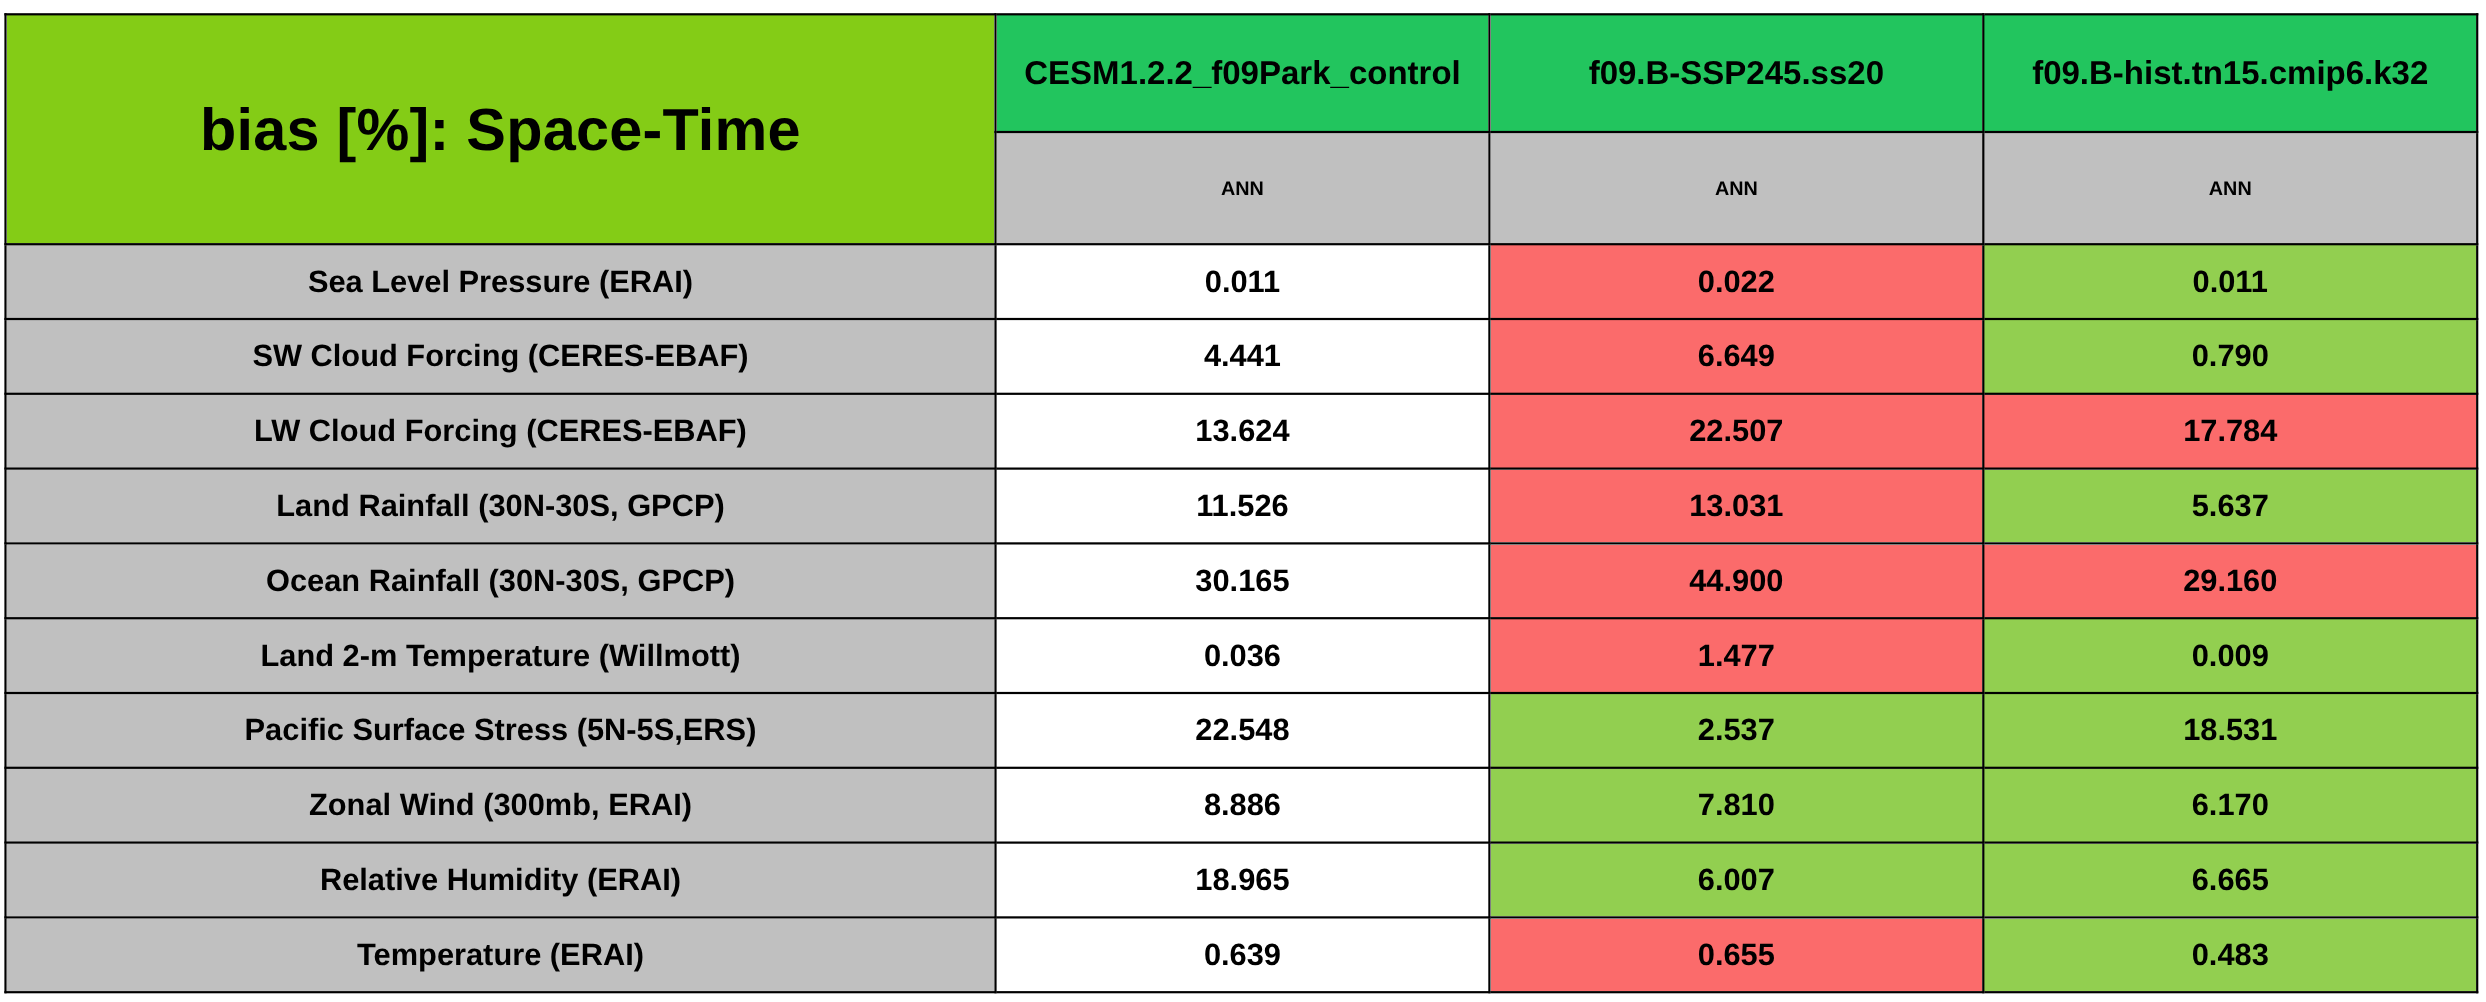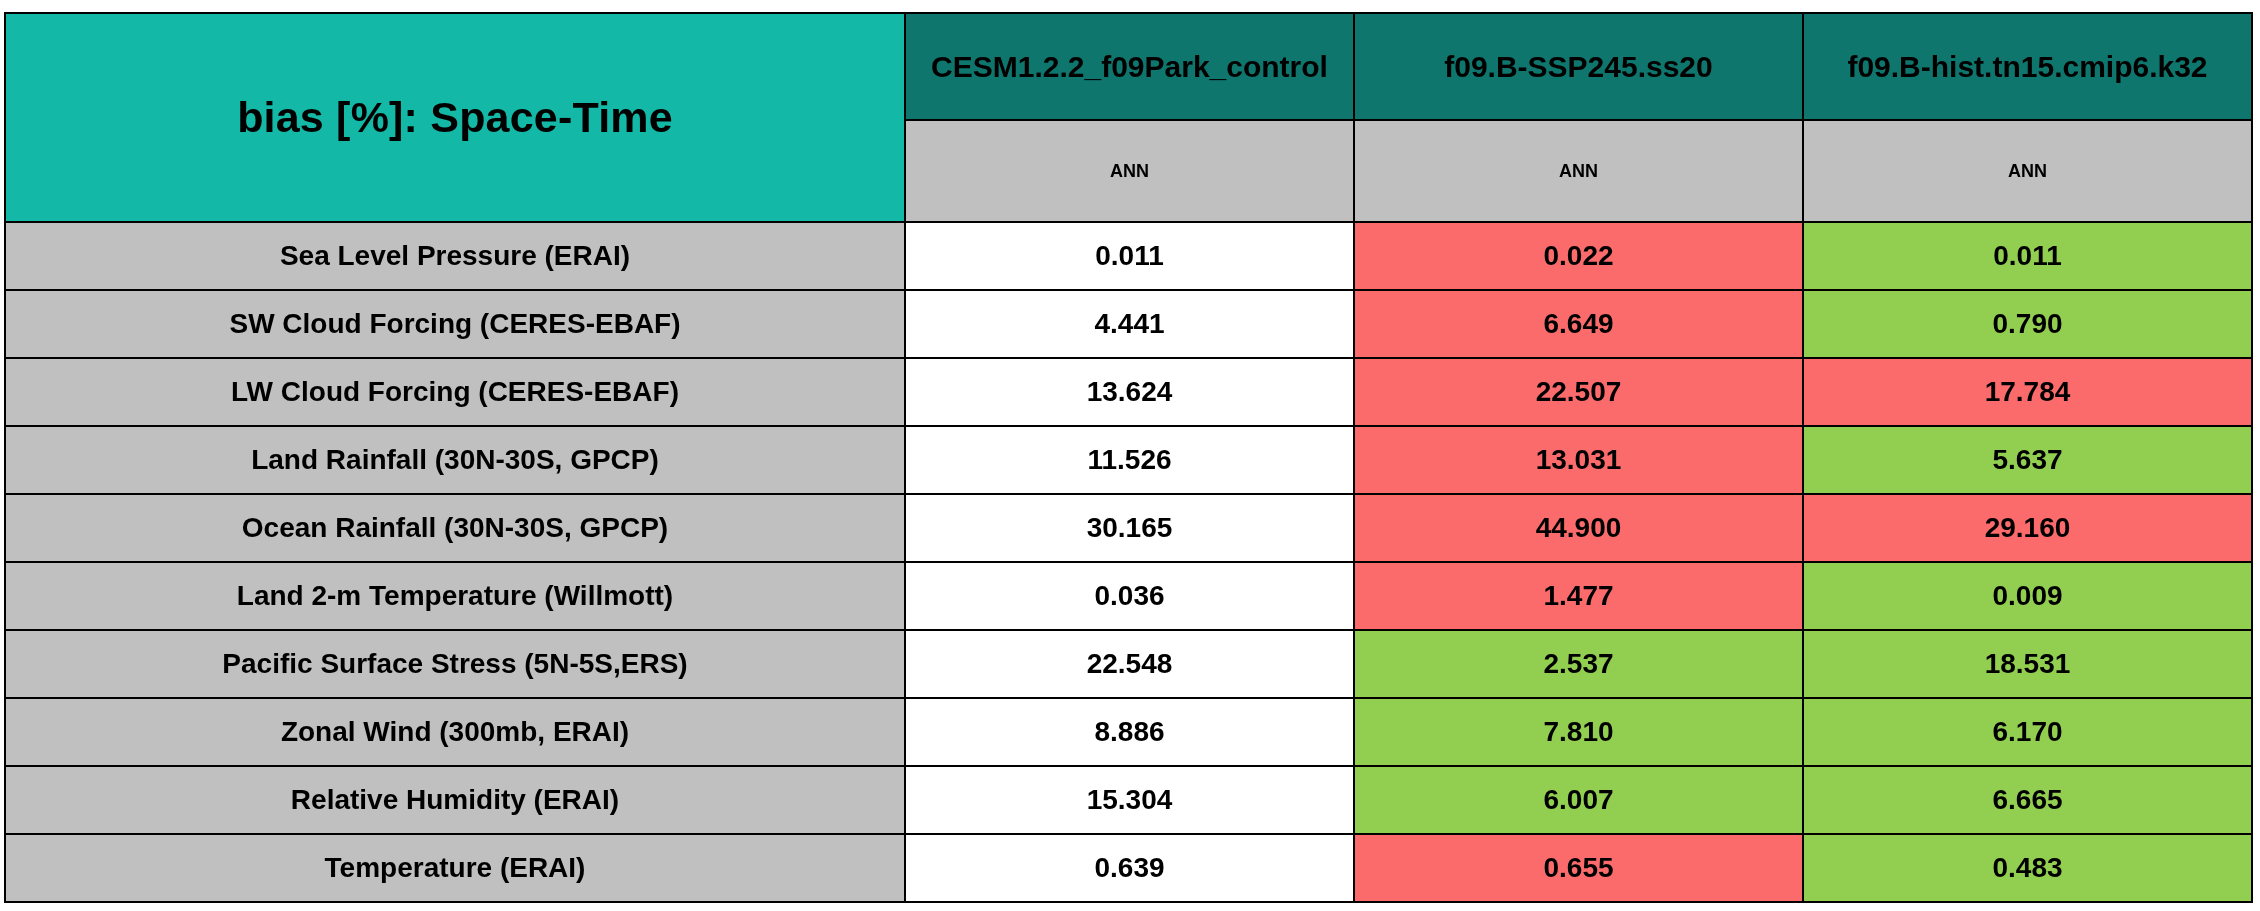--- a/index.html
+++ b/index.html
@@ -28,28 +28,28 @@
     text-align: center;
     vertical-align: middle;
     padding: 0;
     overflow: hidden;
     white-space: nowrap;
   }
   col.c-label { width: 900px; }
   col.c-model { width: 449px; }
 
   td.title-cell {
-    background: #14b8a6;
-    font-size: 43px;
+    background: #84cc16;
+    font-size: 54px;
     color: #000;
     height: 205px;
     letter-spacing: 0.2px;
   }
   td.model-head {
-    background: #0f766e;
+    background: #22c55e;
     font-size: 30px;
     height: 105px;
     padding: 0 2px;
   }
   td.season-head {
     background: #c0c0c0;
     font-size: 18px;
     height: 100px;
   }
   td.row-label {
@@ -146,21 +146,21 @@
         <td class="value bg-green">18.531</td>
       </tr>
       <tr>
         <td class="row-label">Zonal Wind (300mb, ERAI)</td>
         <td class="value bg-white">8.886</td>
         <td class="value bg-green">7.810</td>
         <td class="value bg-green">6.170</td>
       </tr>
       <tr>
         <td class="row-label">Relative Humidity (ERAI)</td>
-        <td class="value bg-white">15.304</td>
+        <td class="value bg-white">18.965</td>
         <td class="value bg-green">6.007</td>
         <td class="value bg-green">6.665</td>
       </tr>
       <tr>
         <td class="row-label">Temperature (ERAI)</td>
         <td class="value bg-white">0.639</td>
         <td class="value bg-red">0.655</td>
         <td class="value bg-green">0.483</td>
       </tr>
     </tbody>

